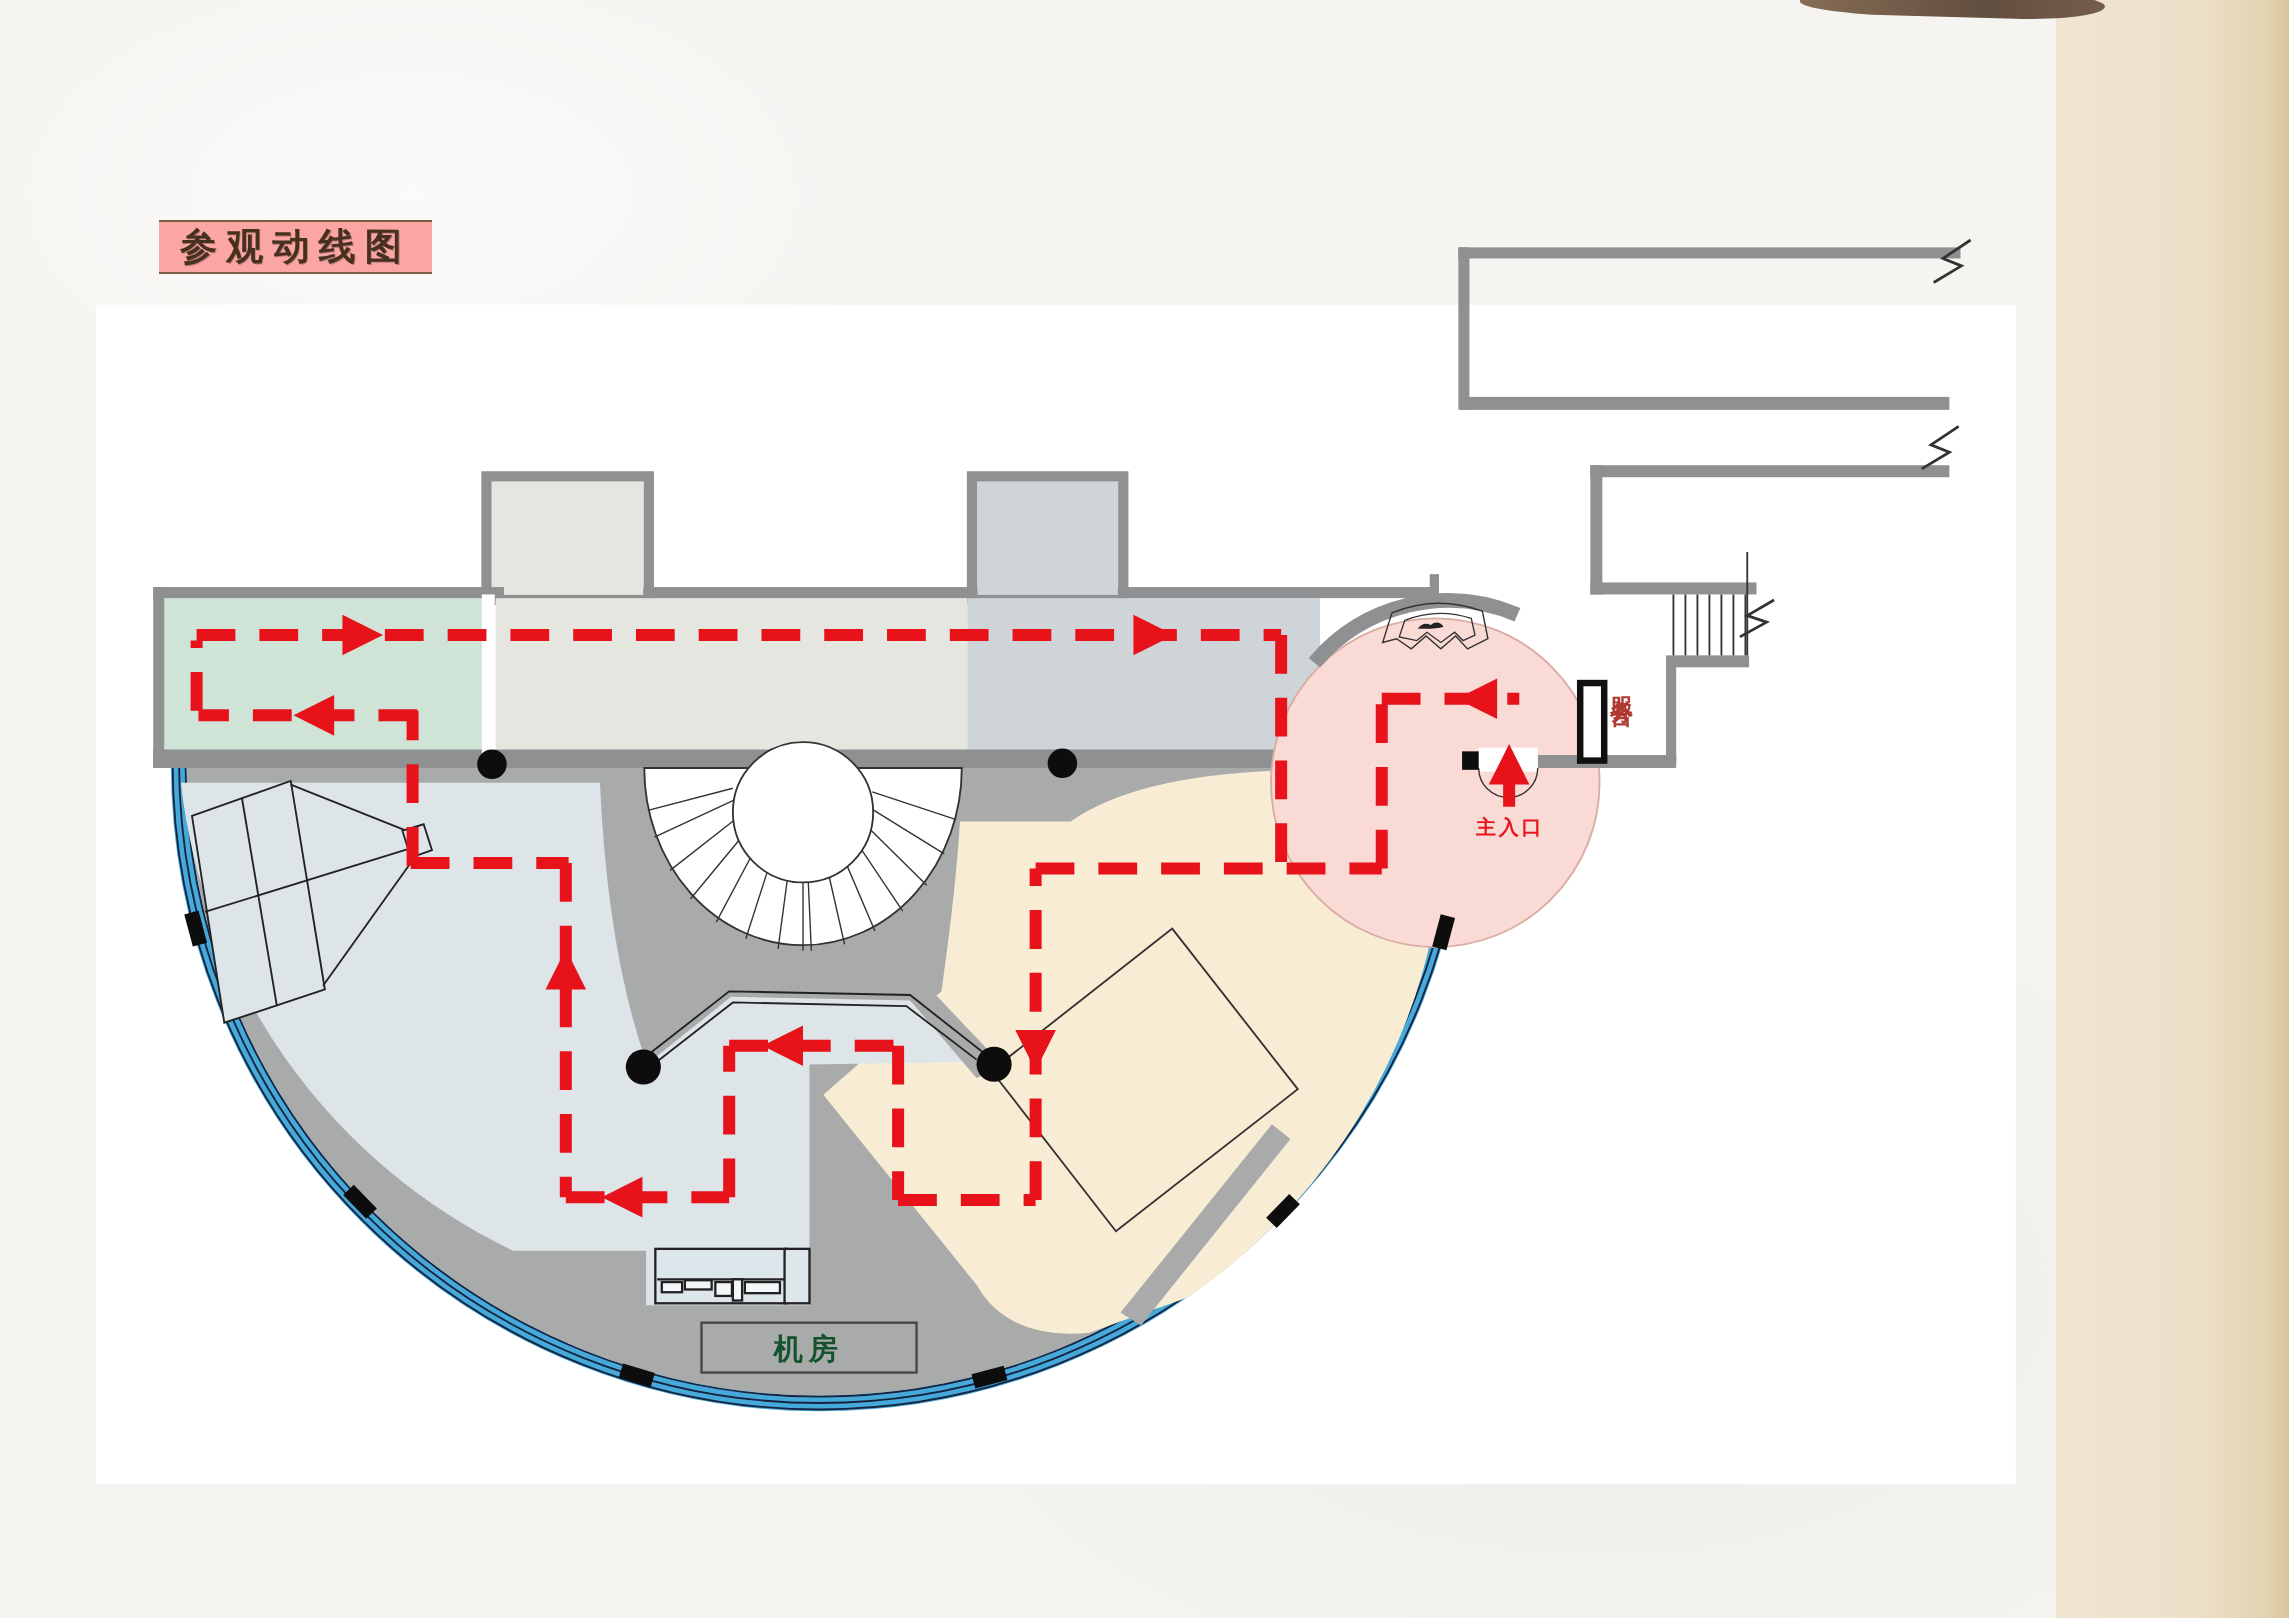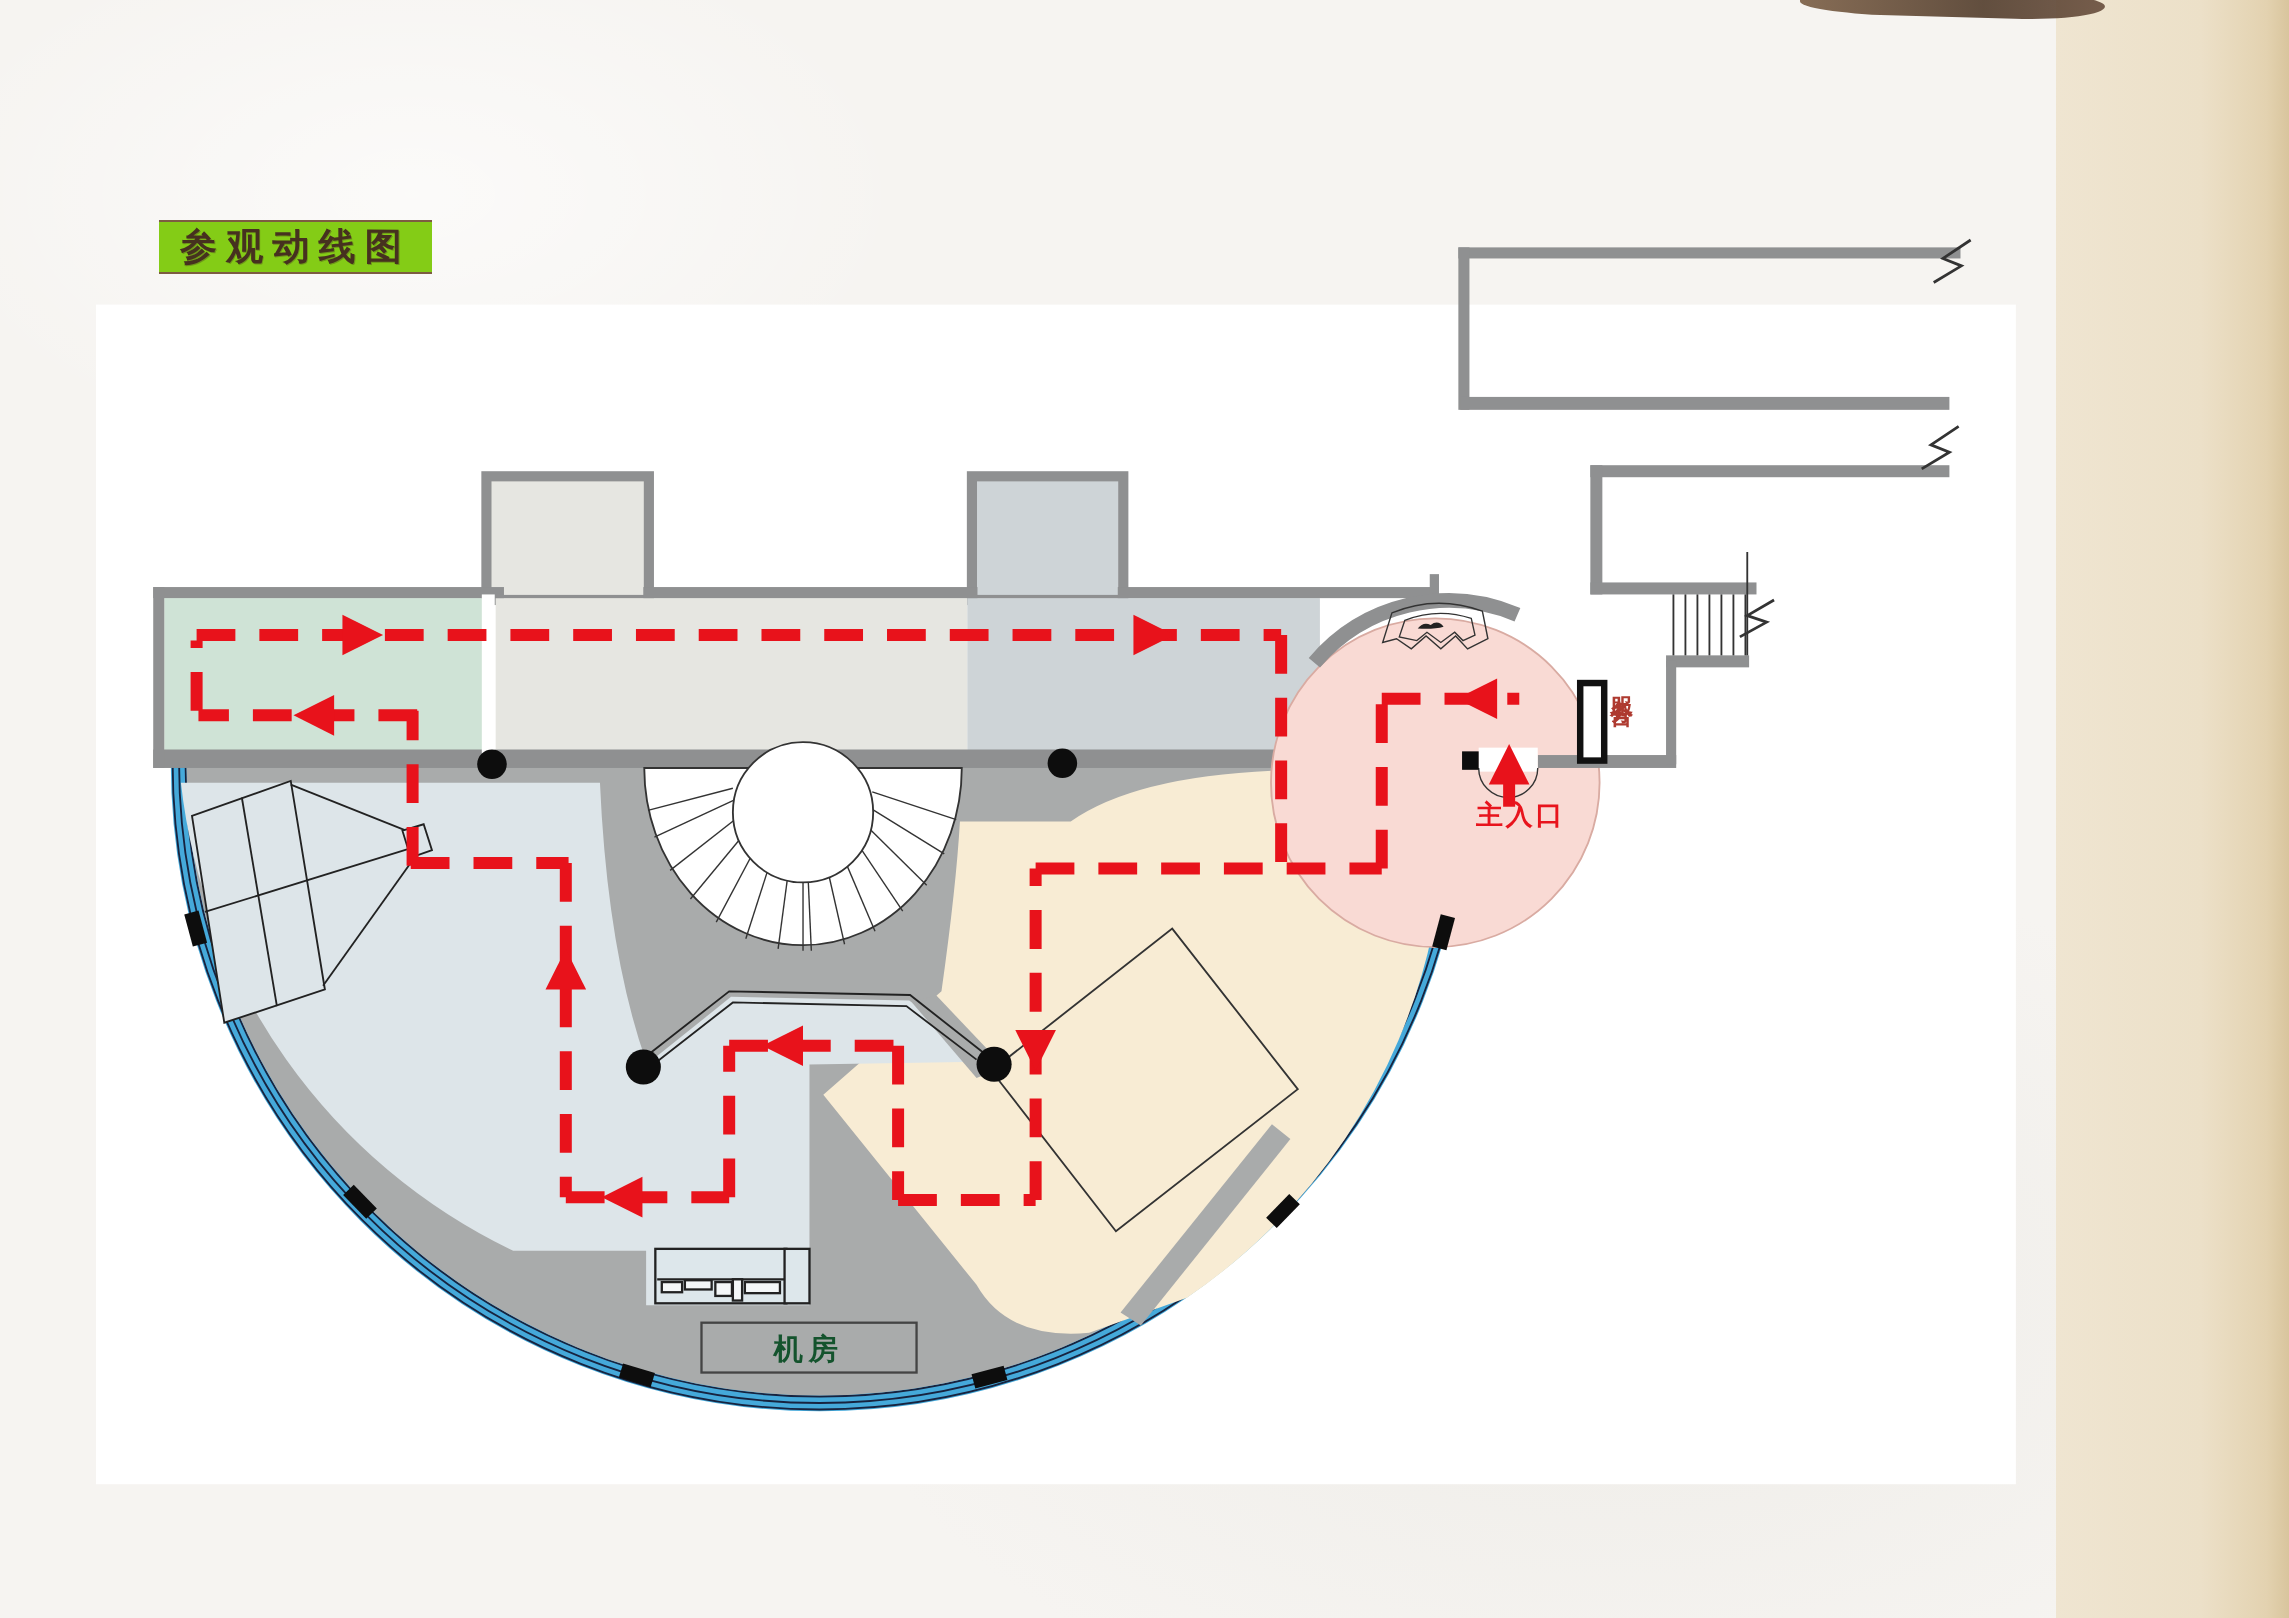--- a/index.html
+++ b/index.html
@@ -13,42 +13,42 @@
     background:
       radial-gradient(ellipse 831px 461px at 18% 12%, rgba(255,255,255,.6), rgba(0,0,0,0) 60%),
       radial-gradient(ellipse 1108px 646px at 70% 80%, rgba(230,228,222,.5), rgba(0,0,0,0) 70%);
     pointer-events:none;
   }
   svg{position:absolute;left:0;top:0;}
   .lbl{position:absolute;white-space:nowrap;}
   
   #title-box{
     left:159px;top:220px;width:273px;height:50px;
-    background:#84cc16;
+    background:#fca5a5;
     border-top:2.8px solid #7d5c41;border-bottom:2.8px solid #7d5c41;
     display:flex;align-items:center;justify-content:center;
     font-family:"DejaVu Serif", serif;
     font-size:37px;font-weight:bold;color:#46311f;letter-spacing:9.2px;
     text-shadow:0.9px 0.9px 0 rgba(70,49,31,.35);
   }
   
   #sidebar{
     position:absolute;left:2056px;top:0;width:234px;height:1619px;
     background:linear-gradient(90deg,#efe5d1 0%,#ece0c8 62%,#e3d2b0 90%,#d8c49c 100%);
   }
   #torn-streak{
     position:absolute;left:1800px;top:-11px;width:305px;height:28px;
     background:linear-gradient(90deg,#7d6148,#55402f 60%,#6b5140);
     border-radius:45% 55% 50% 50% / 90% 80% 90% 70%;
     transform:rotate(1.6deg);opacity:.92;
   }
   .vtext{writing-mode:vertical-rl;text-orientation:upright;}
   
   #service-desk-label{left:1607px;top:679px;font-size:23px;font-weight:800;color:#ae3a30;letter-spacing:2.8px;}
-  #main-entrance-label{left:1476px;top:797px;font-size:27px;font-weight:800;color:#e8141d;letter-spacing:2.8px;}
+  #main-entrance-label{left:1476px;top:814px;font-size:20px;font-weight:800;color:#e8141d;letter-spacing:2.8px;}
   #machine-room-label{left:752px;top:1330px;width:113px;text-align:center;font-size:29.5px;font-weight:700;color:#14532d;letter-spacing:5.5px;}
 </style>
 </head>
 <body>
 
 <div id="paper-texture"></div>
 
 <svg id="plan-svg" width="2290" height="1619" viewBox="0 0 2481 1754">
 
   <rect x="104" y="330" width="2080" height="1278" fill="#ffffff"></rect>

